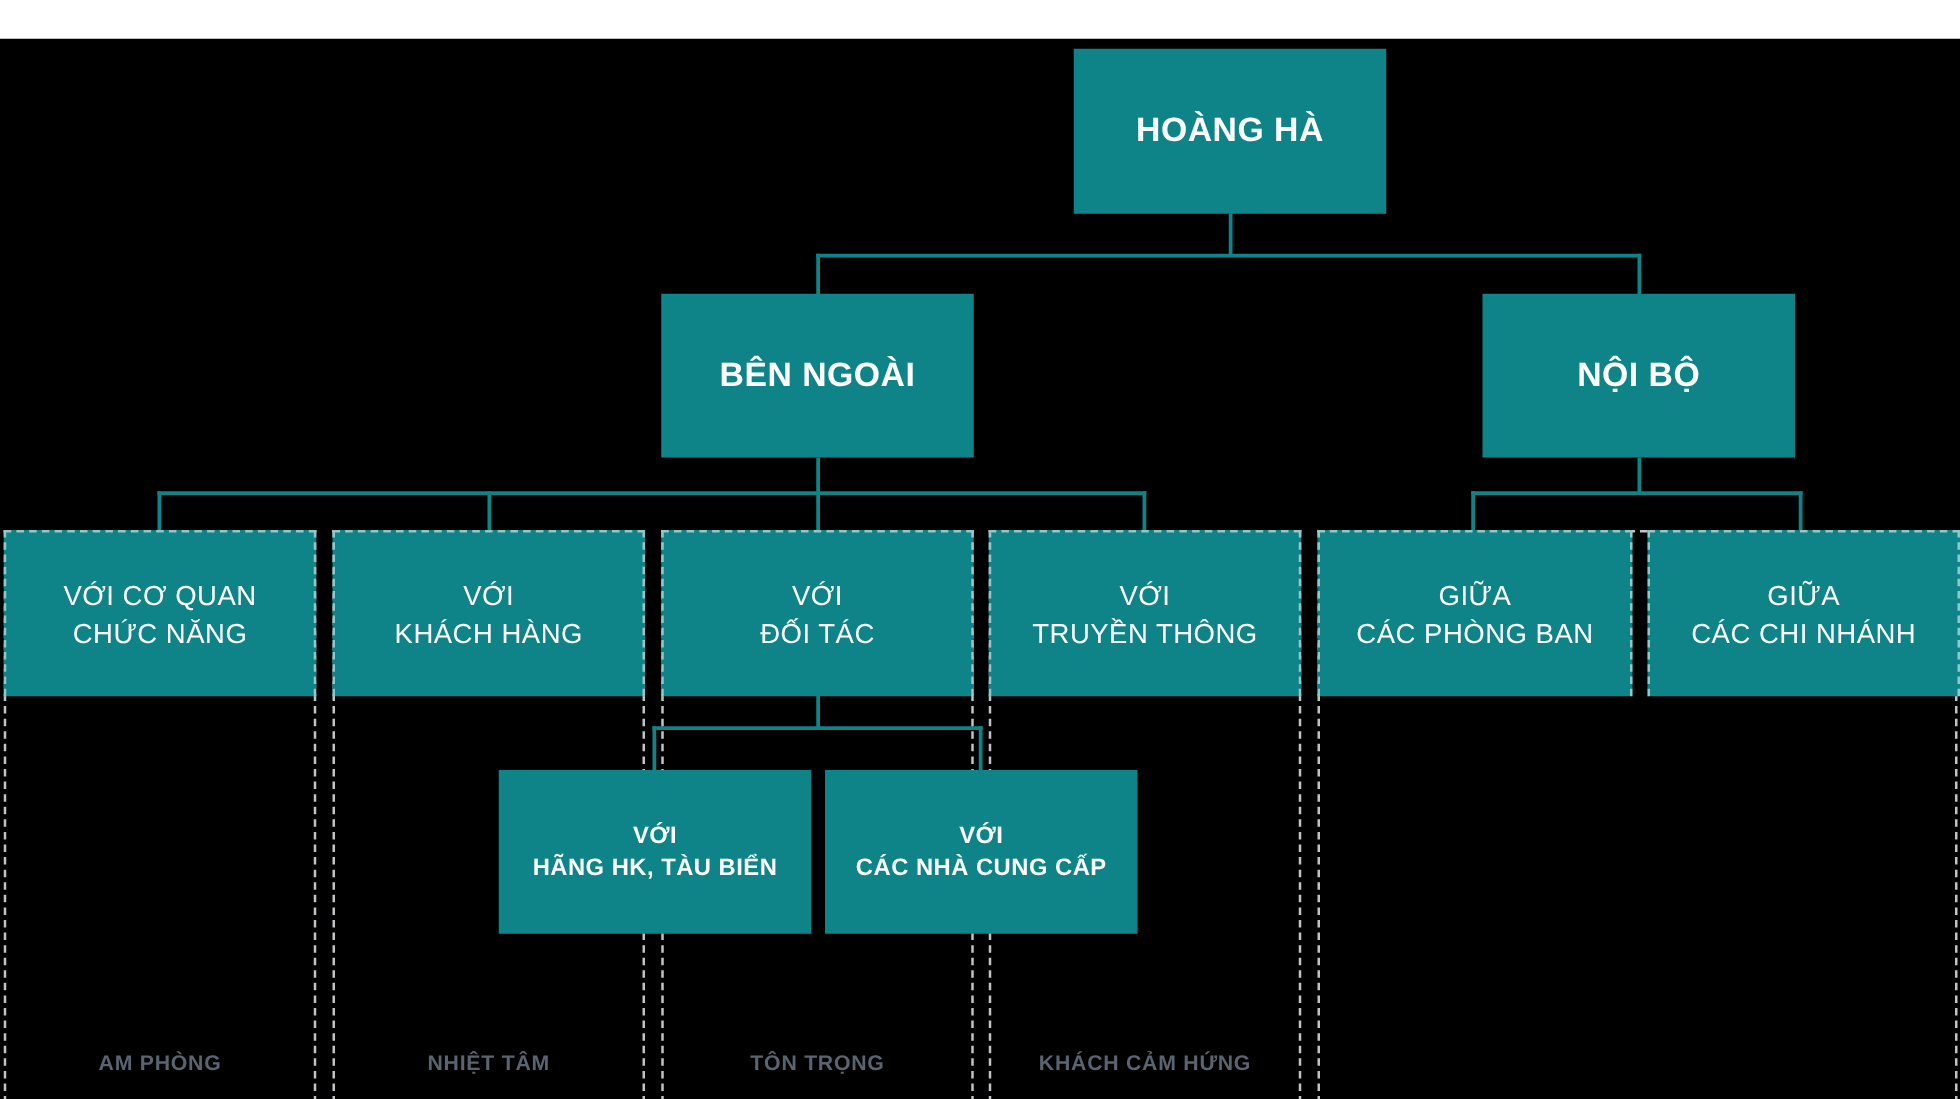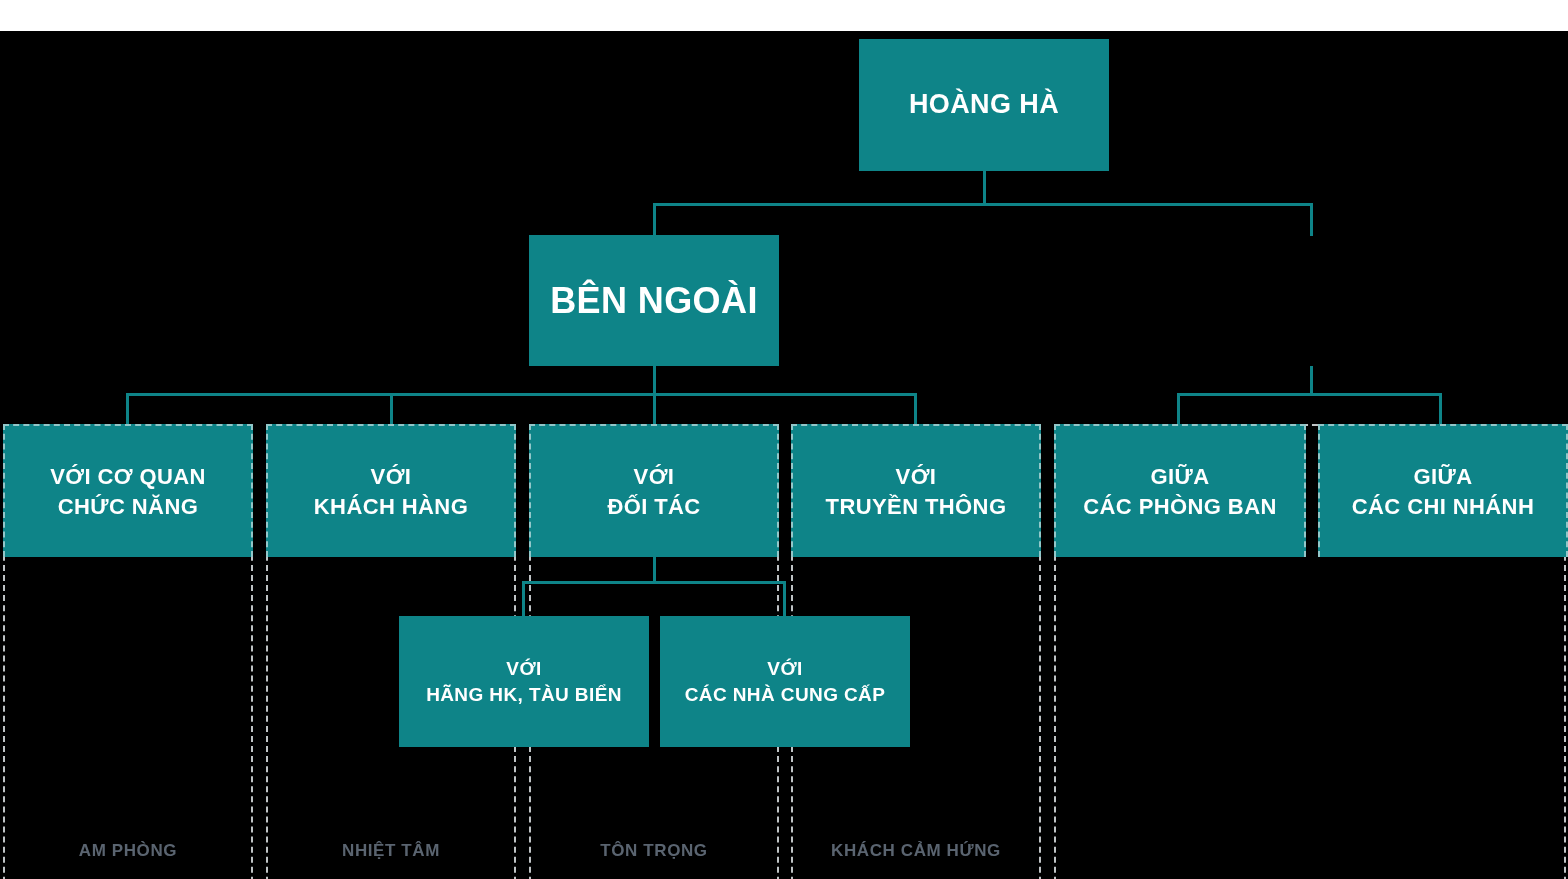--- a/index.html
+++ b/index.html
@@ -13,33 +13,33 @@
   body{font-family:"Liberation Sans","DejaVu Sans",sans-serif;}
   .canvas{
     position:relative;width:1568px;height:879px;background:#000000;overflow:hidden;margin-top:31px;
   }
   .box{
     position:absolute;background:var(--teal);color:var(--boxtext);
     display:flex;align-items:center;justify-content:center;text-align:center;
     font-weight:bold;white-space:pre-line;line-height:1.32;letter-spacing:.4px;
   }
   .box.l1{font-size:27px;}
-  .box.l2{font-size:36px;}
+  .box.l2{font-size:27px;}
   .box.l4{font-size:19px;}
   .line{position:absolute;background:var(--teal);}
   .col{
     position:absolute;top:393px;width:250px;height:479px;
     border:2px dashed var(--dash);background:transparent;
   }
   .col-header{
     position:absolute;top:-2px;left:-2px;width:250px;height:133px;
     background:var(--teal);color:var(--boxtext);
     border:2px dashed rgba(255,255,255,.55);border-bottom:none;
     display:flex;align-items:center;justify-content:center;text-align:center;
-    font-weight:bold;font-size:22px;white-space:pre-line;line-height:1.35;letter-spacing:.4px;
+    font-weight:normal;font-size:22px;white-space:pre-line;line-height:1.35;letter-spacing:.4px;
   }
   .col-footer{
     position:absolute;left:0;right:0;top:415px;text-align:center;
     font-weight:bold;font-size:17px;color:var(--footer);letter-spacing:.6px;
   }
   .col.merged{left:1054px;width:512px;}
 </style>
 </head>
 <body>
 
@@ -63,20 +63,21 @@
   <div class="line" style="left:1439px;top:362px;width:3px;height:31px;"></div>
 
   <div class="line" style="left:653px;top:524px;width:3px;height:28px;"></div>
   <div class="line" style="left:522px;top:550px;width:264px;height:3px;"></div>
   <div class="line" style="left:522px;top:550px;width:3px;height:35px;"></div>
   <div class="line" style="left:783px;top:550px;width:3px;height:35px;"></div>
 
   <div class="box l1" style="left:859px;top:8px;width:250px;height:132px;">HOÀNG HÀ</div>
 
   <div class="box l2" style="left:529px;top:204px;width:250px;height:131px;">BÊN NGOÀI</div>
+  <div class="box l2" style="left:1186px;top:204px;width:250px;height:131px;">NỘI BỘ</div>
 
   <div class="col" style="left:3px;">
     <div class="col-header">VỚI CƠ QUAN
 CHỨC NĂNG</div>
     <div class="col-footer">AM PHÒNG</div>
   </div>
   <div class="col" style="left:266px;">
     <div class="col-header">VỚI
 KHÁCH HÀNG</div>
     <div class="col-footer">NHIỆT TÂM</div>

